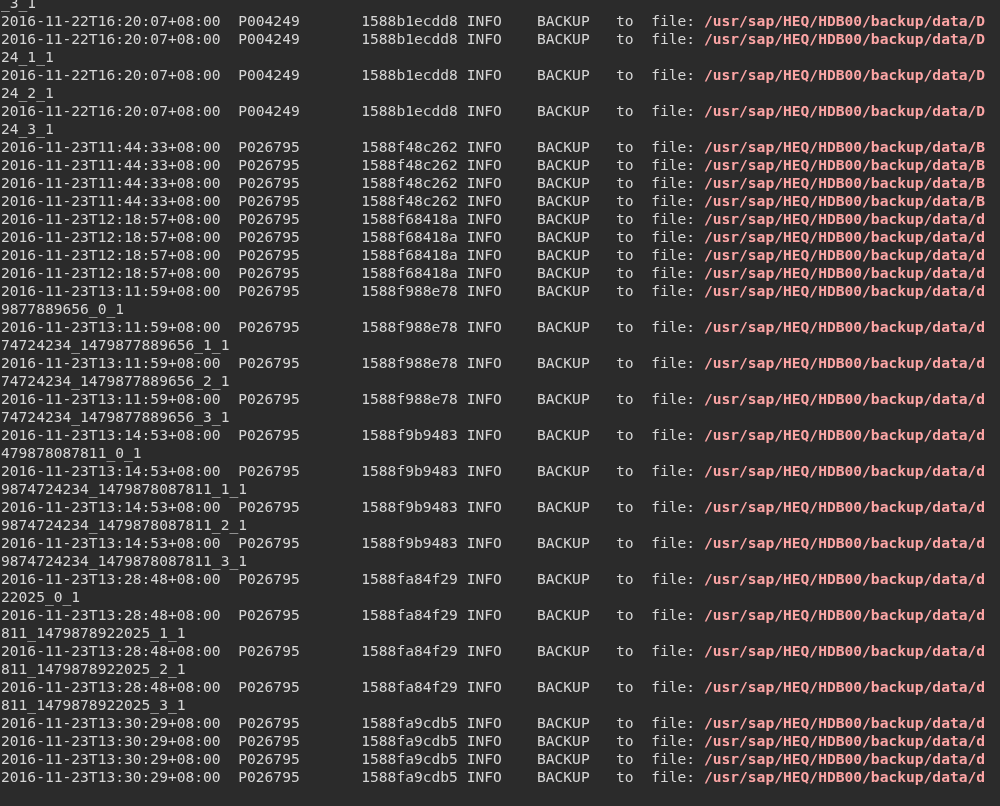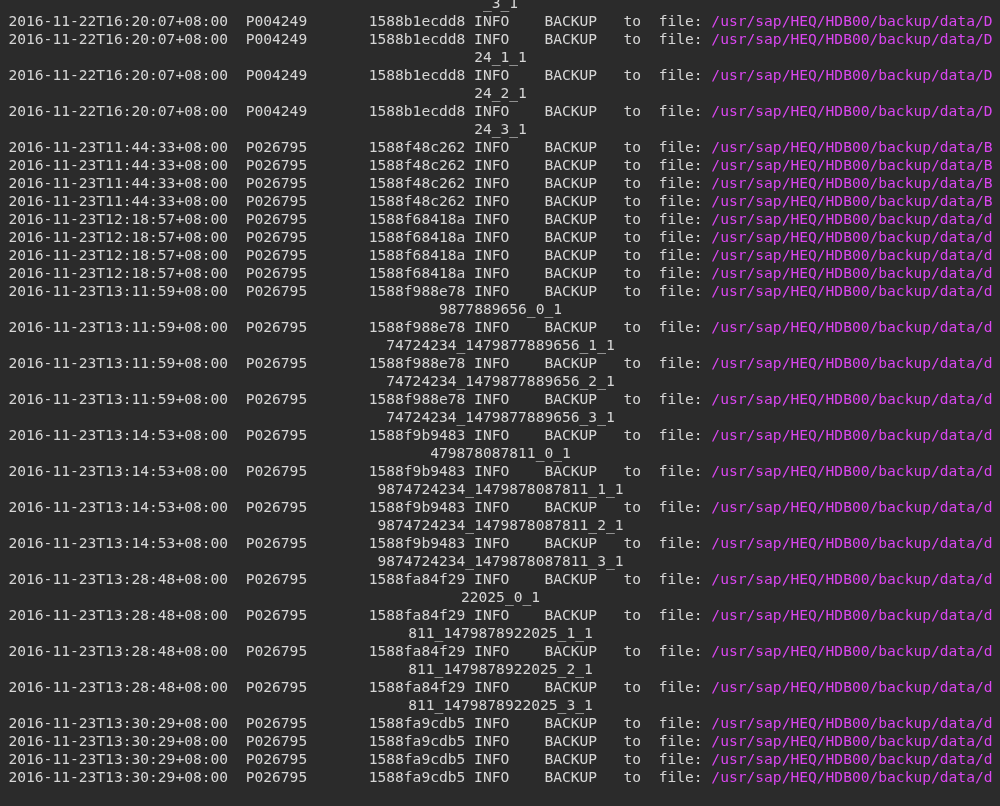--- a/index.html
+++ b/index.html
@@ -12,42 +12,41 @@
     height: 806px;
     overflow: hidden;
     font-family: "DejaVu Sans Mono", "Liberation Mono", monospace;
   }
   #terminal {
     position: relative;
     width: 1000px;
     height: 806px;
     background: #2b2b2b;
     overflow: hidden;
-    text-align: center;
   }
   #scrollback {
     position: absolute;
     left: 0;
     top: -6px;
     width: 1000px;
     white-space: pre;
     font-size: 14.6px;
     line-height: 18px;
     letter-spacing: 0px;
     color: #d6d6d6;
     overflow: hidden;
   }
   .line {
     height: 18px;
     white-space: pre;
     overflow: hidden;
     padding-left: 1px;
   }
   .seg-plain { color: #d6d6d6; }
-  .seg-path  { color: #d946ef; font-weight: normal; }
+  .seg-path  { color: #fca5a5; font-weight: bold; }
   #promptline {
     position: absolute;
     left: 0;
     bottom: 0;
     width: 1000px;
     height: 20px;
     line-height: 20px;
     white-space: pre;
     font-size: 14.6px;
     color: #d6d6d6;

